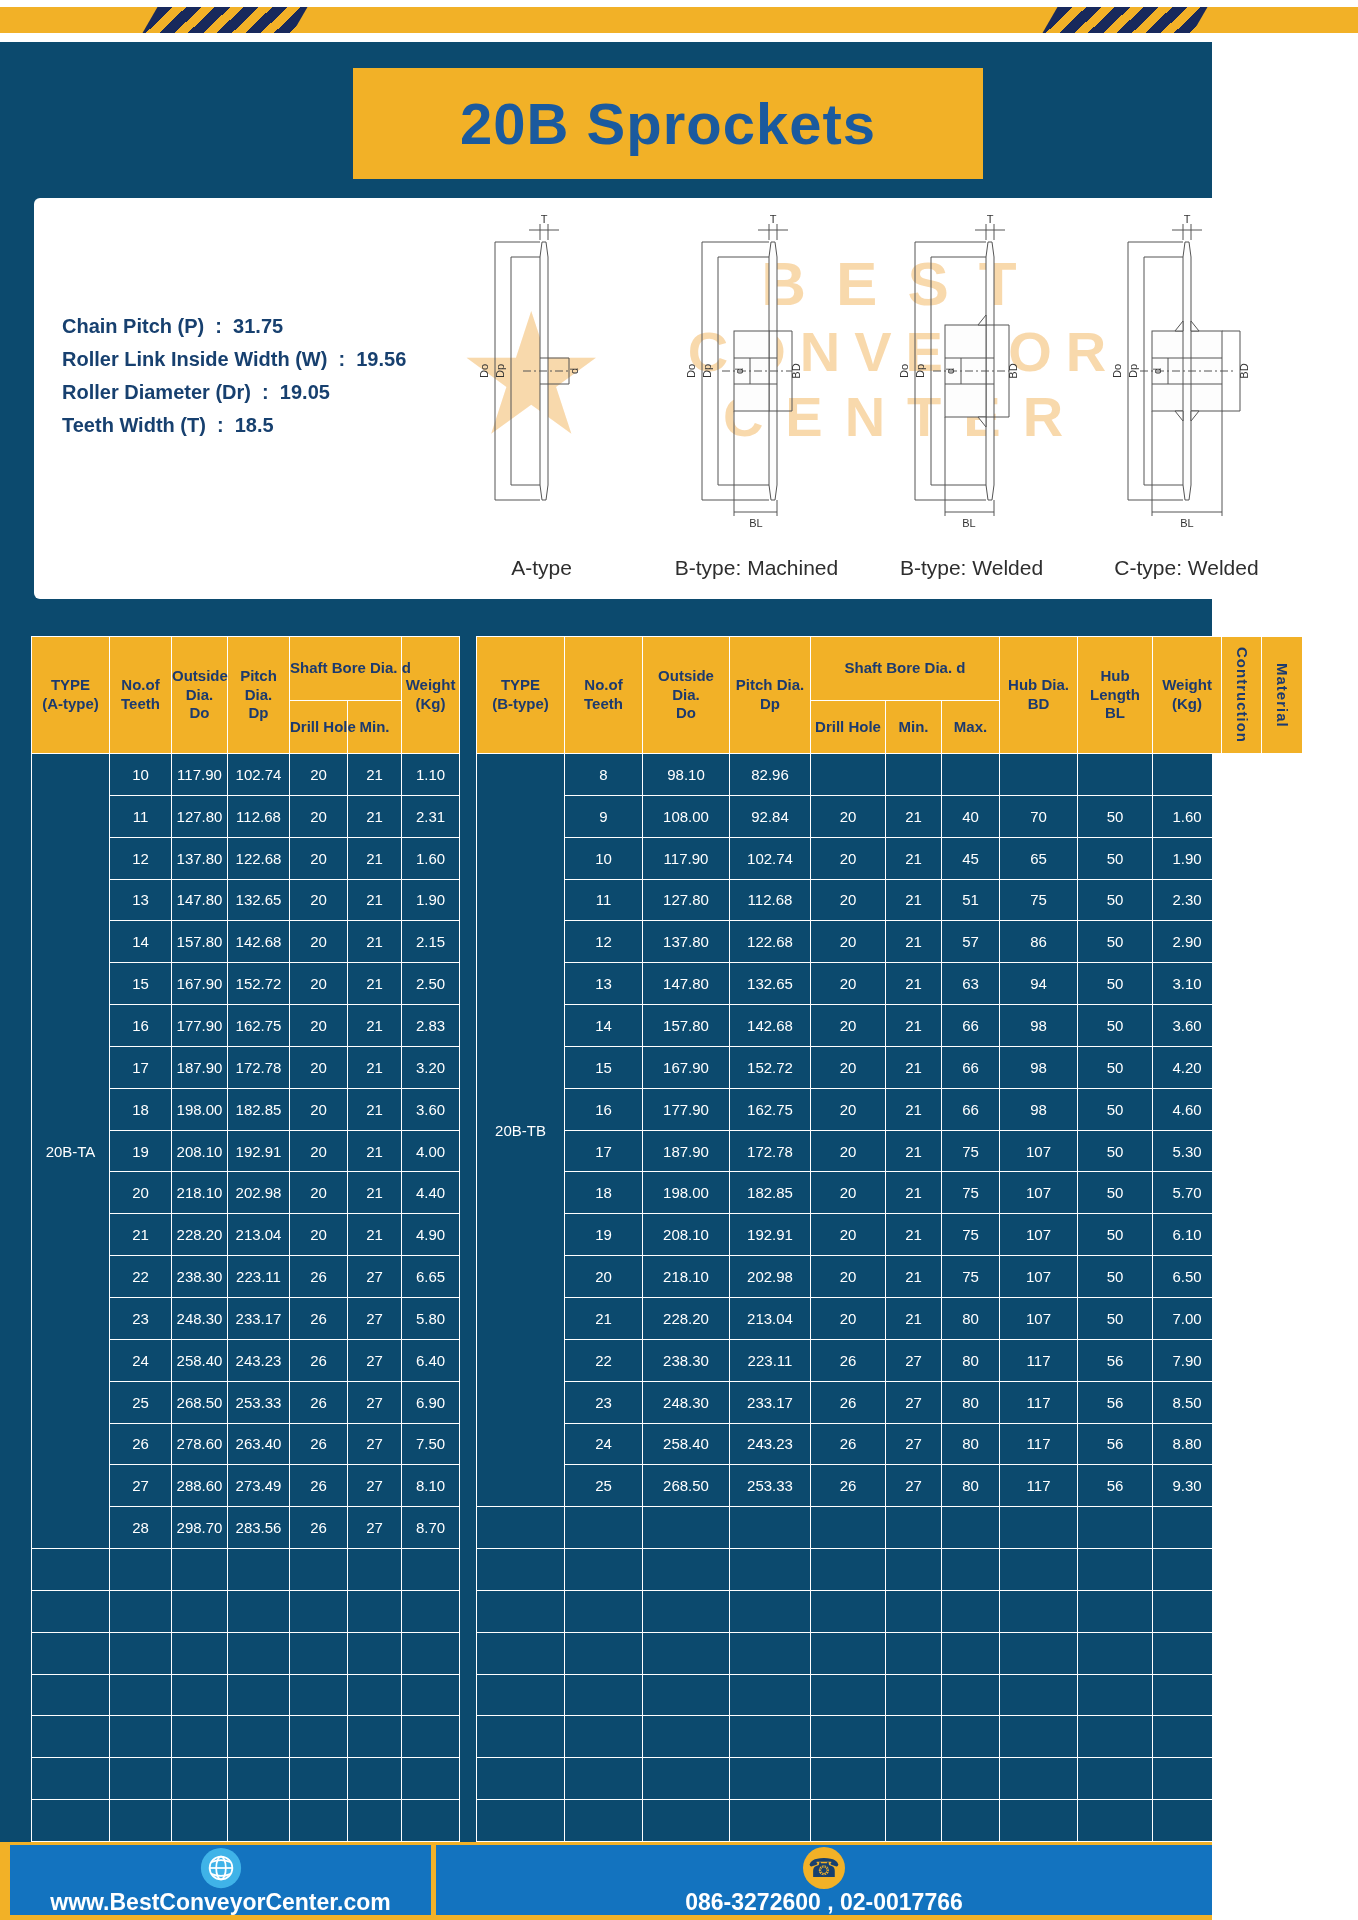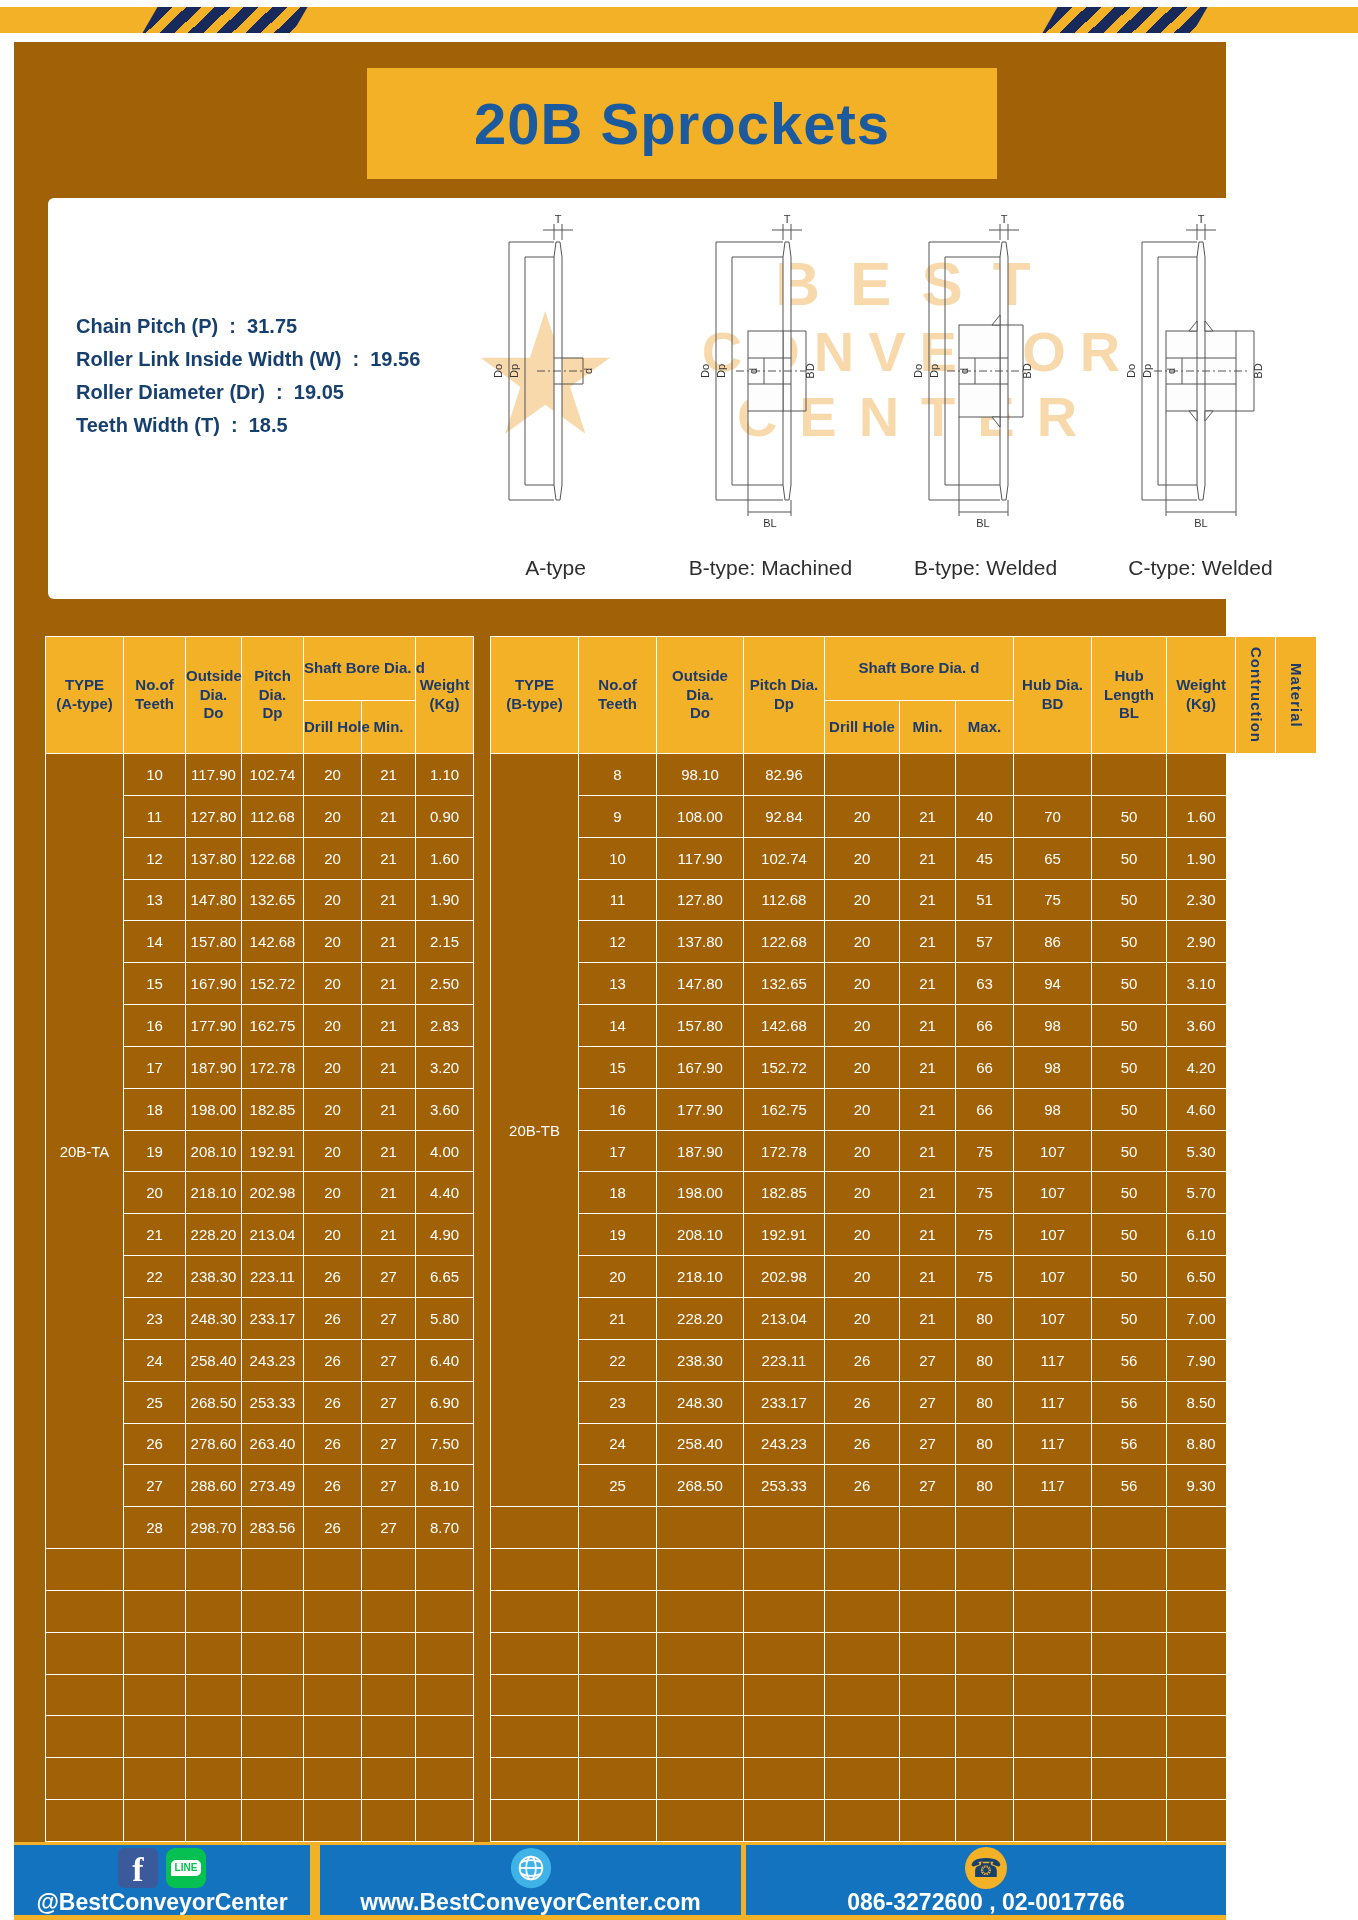--- a/index.html
+++ b/index.html
@@ -14,21 +14,21 @@
   
   .top-strip { position:absolute; left:0; top:0; width:1358px; height:42px; background:#fff; }
   .top-accent-bar { position:absolute; left:0; top:7px; width:100%; height:26px; background:#f2b127; }
   .hazard { position:absolute; top:7px; height:26px; width:150px;
             background:repeating-linear-gradient(115deg,#18295c 0 14px,#f2b127 14px 26px);
             transform:skewX(-30deg); }
   .hz-left  { left:150px; }
   .hz-right { left:1050px; }
 
   
-  .main { position:absolute; left:14px; top:42px; width:1212px; height:1878px; background:#a16207; }
+  .main { position:absolute; left:0; top:42px; width:1212px; height:1878px; background:#0c4a6e; }
 
   
   .title-banner { position:absolute; left:353px; top:26px; width:630px; height:111px;
                   background:#f2b127; display:flex; align-items:center; justify-content:center; }
   .title-banner h1 { font-size:58px; font-weight:bold; color:#1b5a9e; letter-spacing:1px; }
 
   
   .spec-panel { position:absolute; left:34px; top:156px; width:1268px; height:401px;
                 background:#ffffff; border-radius:6px; }
   .specs { position:absolute; left:28px; top:112px; z-index:3; }
@@ -307,21 +307,21 @@
           <td>20</td>
           <td>21</td>
           <td>1.10</td>
         </tr>
         <tr>
           <td>11</td>
           <td>127.80</td>
           <td>112.68</td>
           <td>20</td>
           <td>21</td>
-          <td>0.90</td>
+          <td>2.31</td>
         </tr>
         <tr>
           <td>12</td>
           <td>137.80</td>
           <td>122.68</td>
           <td>20</td>
           <td>21</td>
           <td>1.60</td>
         </tr>
         <tr>
@@ -873,29 +873,20 @@
           <td></td>
           <td></td>
           <td></td>
           <td></td>
           <td></td>
         </tr>
       </tbody>
   </table>
 
   <div class="footer">
-    <div class="fsec fsec-1">
-      <div class="ficons">
-        <div class="icon-fb"></div>
-        <div class="icon-line">
-            <span>LINE</span>
-          </div>
-      </div>
-      <div class="flabel">@BestConveyorCenter</div>
-    </div>
     <div class="vsep"></div>
     <div class="vsep"></div>
     <div class="fsec fsec-3">
       <div class="ficons">
         <svg class="icon-globe" viewBox="0 0 48 48">
           <circle cx="24" cy="24" r="23" fill="#3fb3e8"></circle>
           <g stroke="#fff" stroke-width="2" fill="none">
             <circle cx="24" cy="24" r="13"></circle>
             <ellipse cx="24" cy="24" rx="5.5" ry="13"></ellipse>
             <line x1="11" y1="24" x2="37" y2="24"></line>

